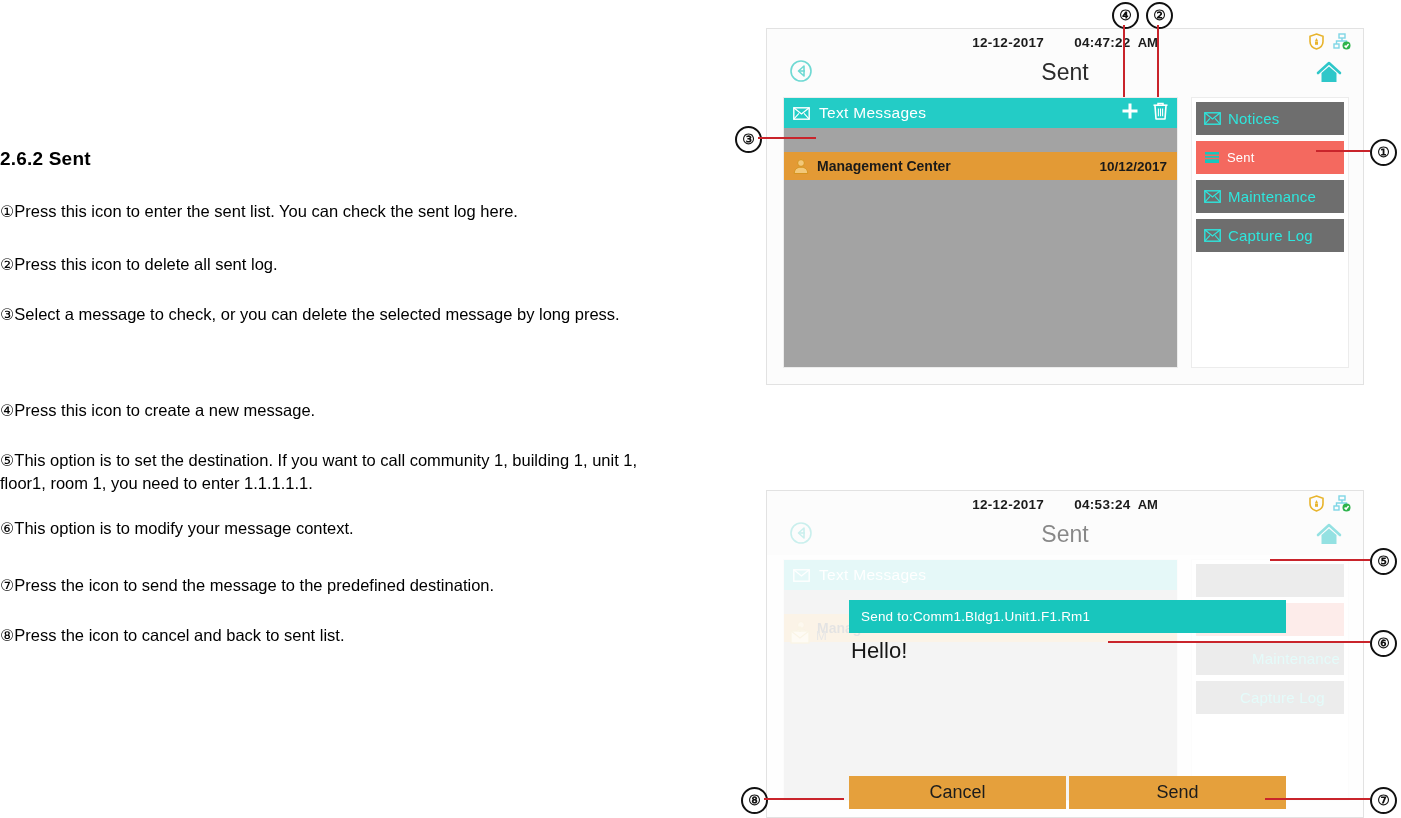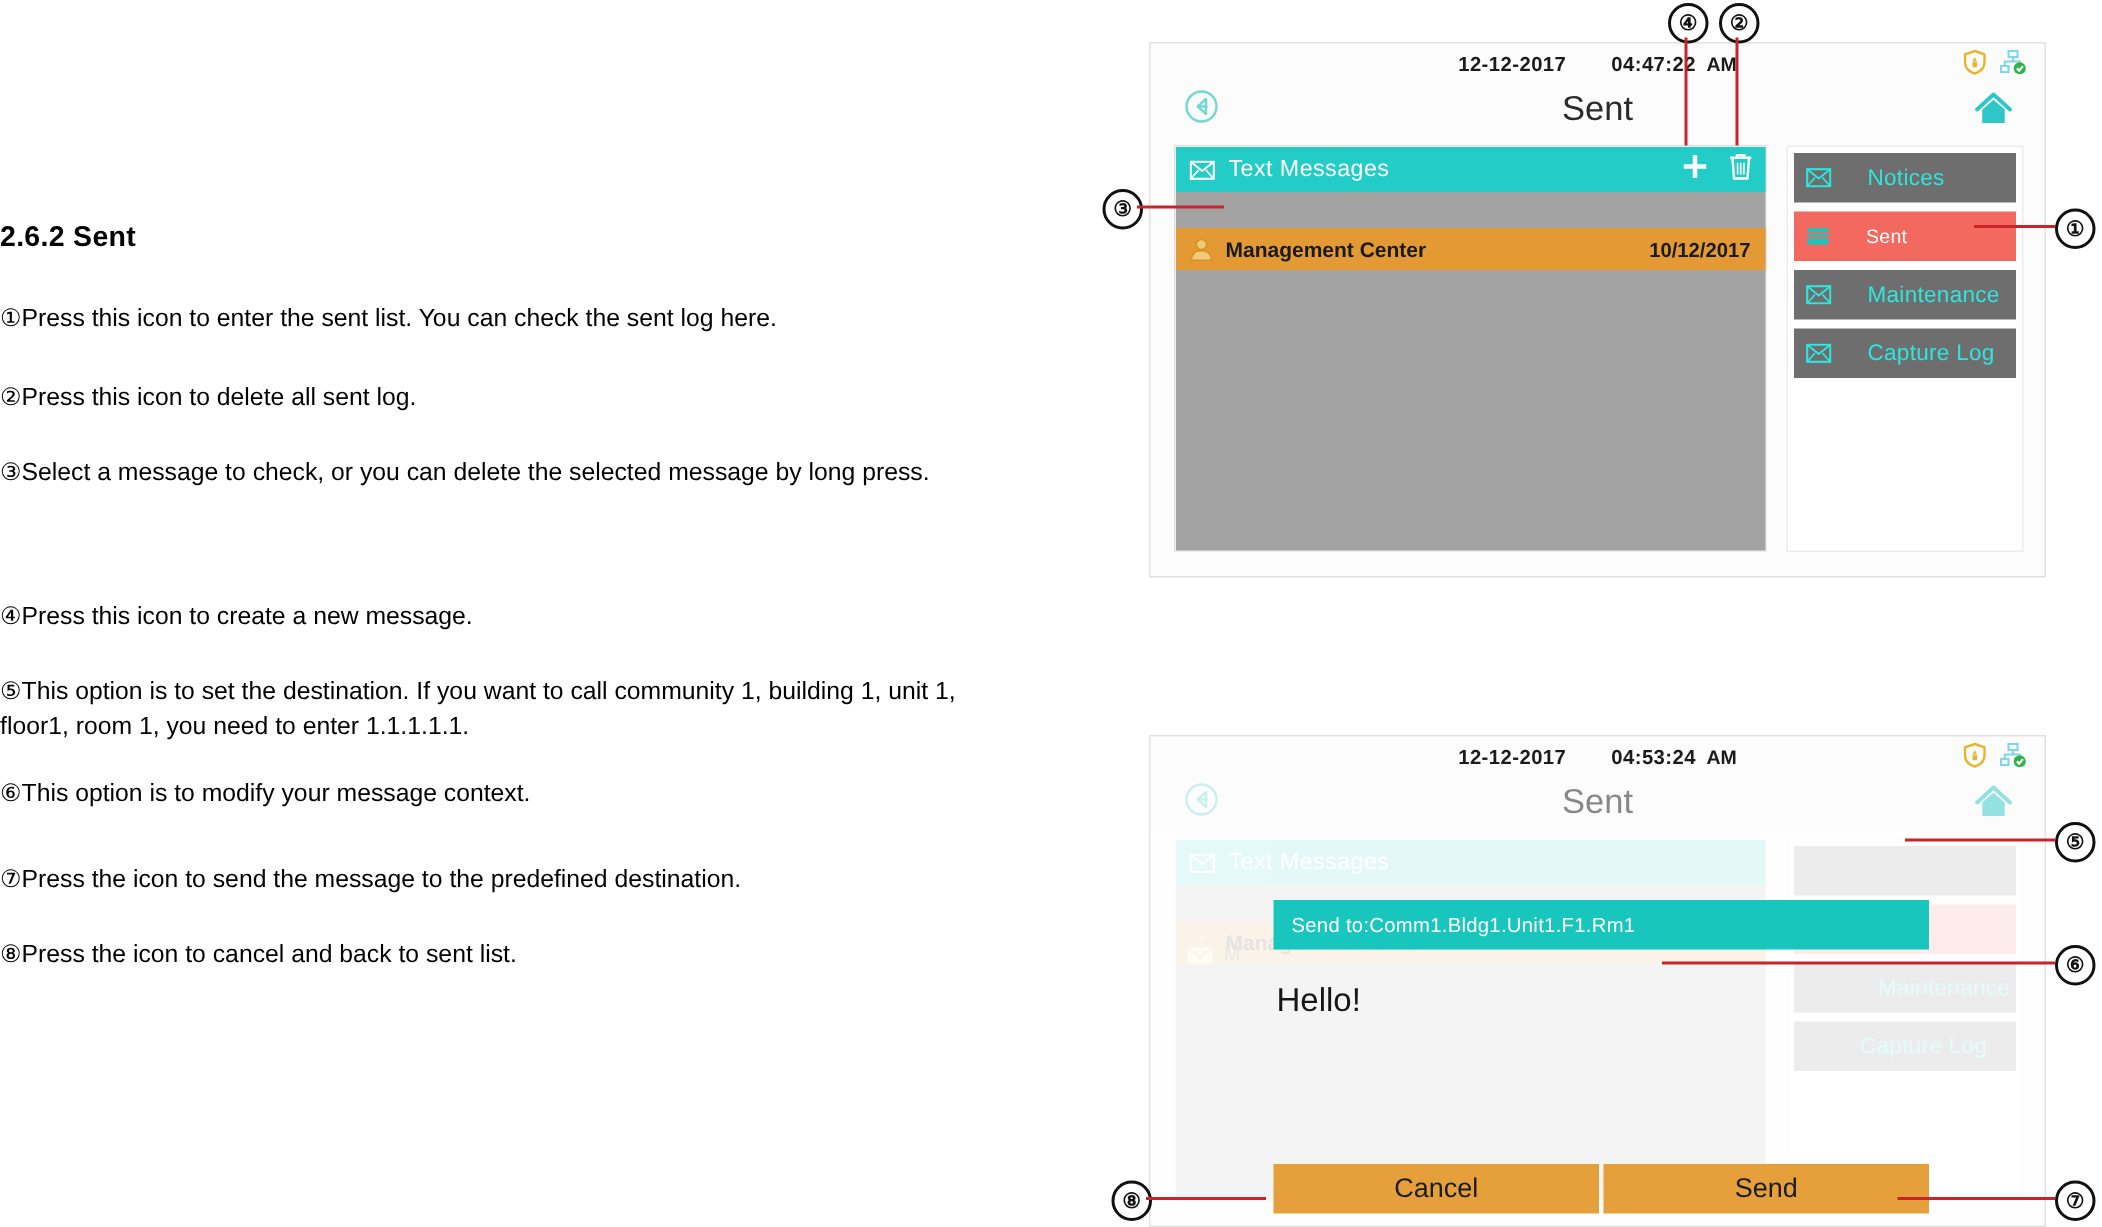--- a/index.html
+++ b/index.html
@@ -78,33 +78,33 @@
   .side-menu{
     position:absolute; right:14px; top:4px; width:158px; bottom:16px;
     background:#ffffff; border:1px solid #ececec; box-sizing:border-box;
     padding:4px 4px 0 4px;
   }
   .side-item{
     height:33px; margin-bottom:6px; background:#6e6e6e;
     display:flex; align-items:center; box-sizing:border-box;
   }
   .side-item.active{ background:#f4695f; }
-  .side-label{ color:#2ee6dd; font-size:15px; margin-left:24px; letter-spacing:.2px;}
+  .side-label{ color:#2ee6dd; font-size:15px; margin-left:7px; letter-spacing:.2px;}
   .side-item.active .side-label{ color:#ffffff; font-size:13px;}
 
   
   .compose-overlay{ position:absolute; left:0; top:0; right:0; bottom:0; }
   .compose-dim{ position:absolute; left:0; top:0; right:0; bottom:0; background:rgba(255,255,255,.72); }
   .dest-bar{
     position:absolute; left:82px; top:45px; width:437px; height:33px;
     background:#18c6bd; display:flex; align-items:center;
   }
   .dest-text{ color:#ffffff; font-size:13.5px; margin-left:12px; letter-spacing:.2px;}
   .body-text{
-    position:absolute; left:84px; top:99px; font-size:22px; color:#161616;
+    position:absolute; left:84px; top:83px; font-size:22px; color:#161616;
   }
   .btn-row{ position:absolute; left:82px; bottom:8px; width:437px; height:33px; display:flex; gap:3px;}
   .ctrl-btn{
     flex:1; background:#e5a03c; display:flex; align-items:center; justify-content:center;
     font-size:18px; color:#1c1c1c;
   }
 
   
   .callout-num{
     position:absolute; width:23px; height:23px; border-radius:50%;

